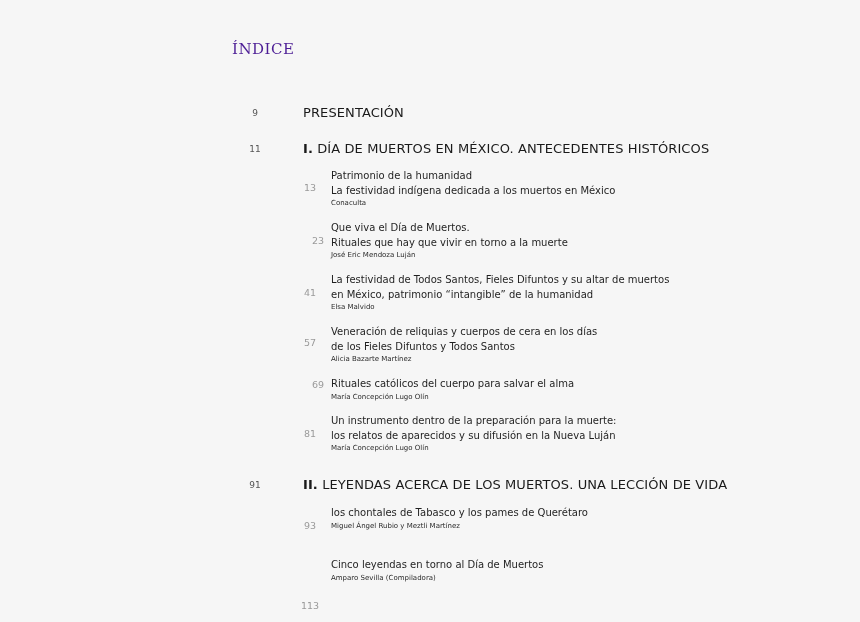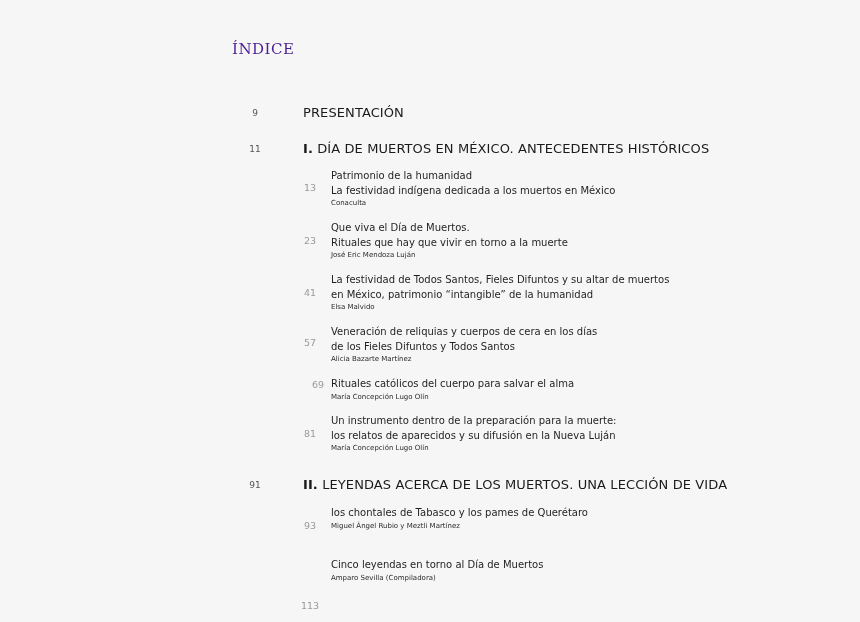--- a/index.html
+++ b/index.html
@@ -100,21 +100,21 @@
 <div class="entry" style="top:169px;">
   <span class="num" style="top:13px;">13</span>
   <div class="lines">
     <div class="line">Patrimonio de la humanidad</div>
     <div class="line">La festividad indígena dedicada a los muertos en México</div>
     <div class="author">Conaculta</div>
   </div>
 </div>
 
 <div class="entry" style="top:221px;">
-  <span class="num" style="top:14px;">23</span>
+  <span class="num" style="top:14px;text-align:right;">23</span>
   <div class="lines">
     <div class="line">Que viva el Día de Muertos.</div>
     <div class="line">Rituales que hay que vivir en torno a la muerte</div>
     <div class="author">José Eric Mendoza Luján</div>
   </div>
 </div>
 
 <div class="entry" style="top:273px;">
   <span class="num" style="top:14px;">41</span>
   <div class="lines">

